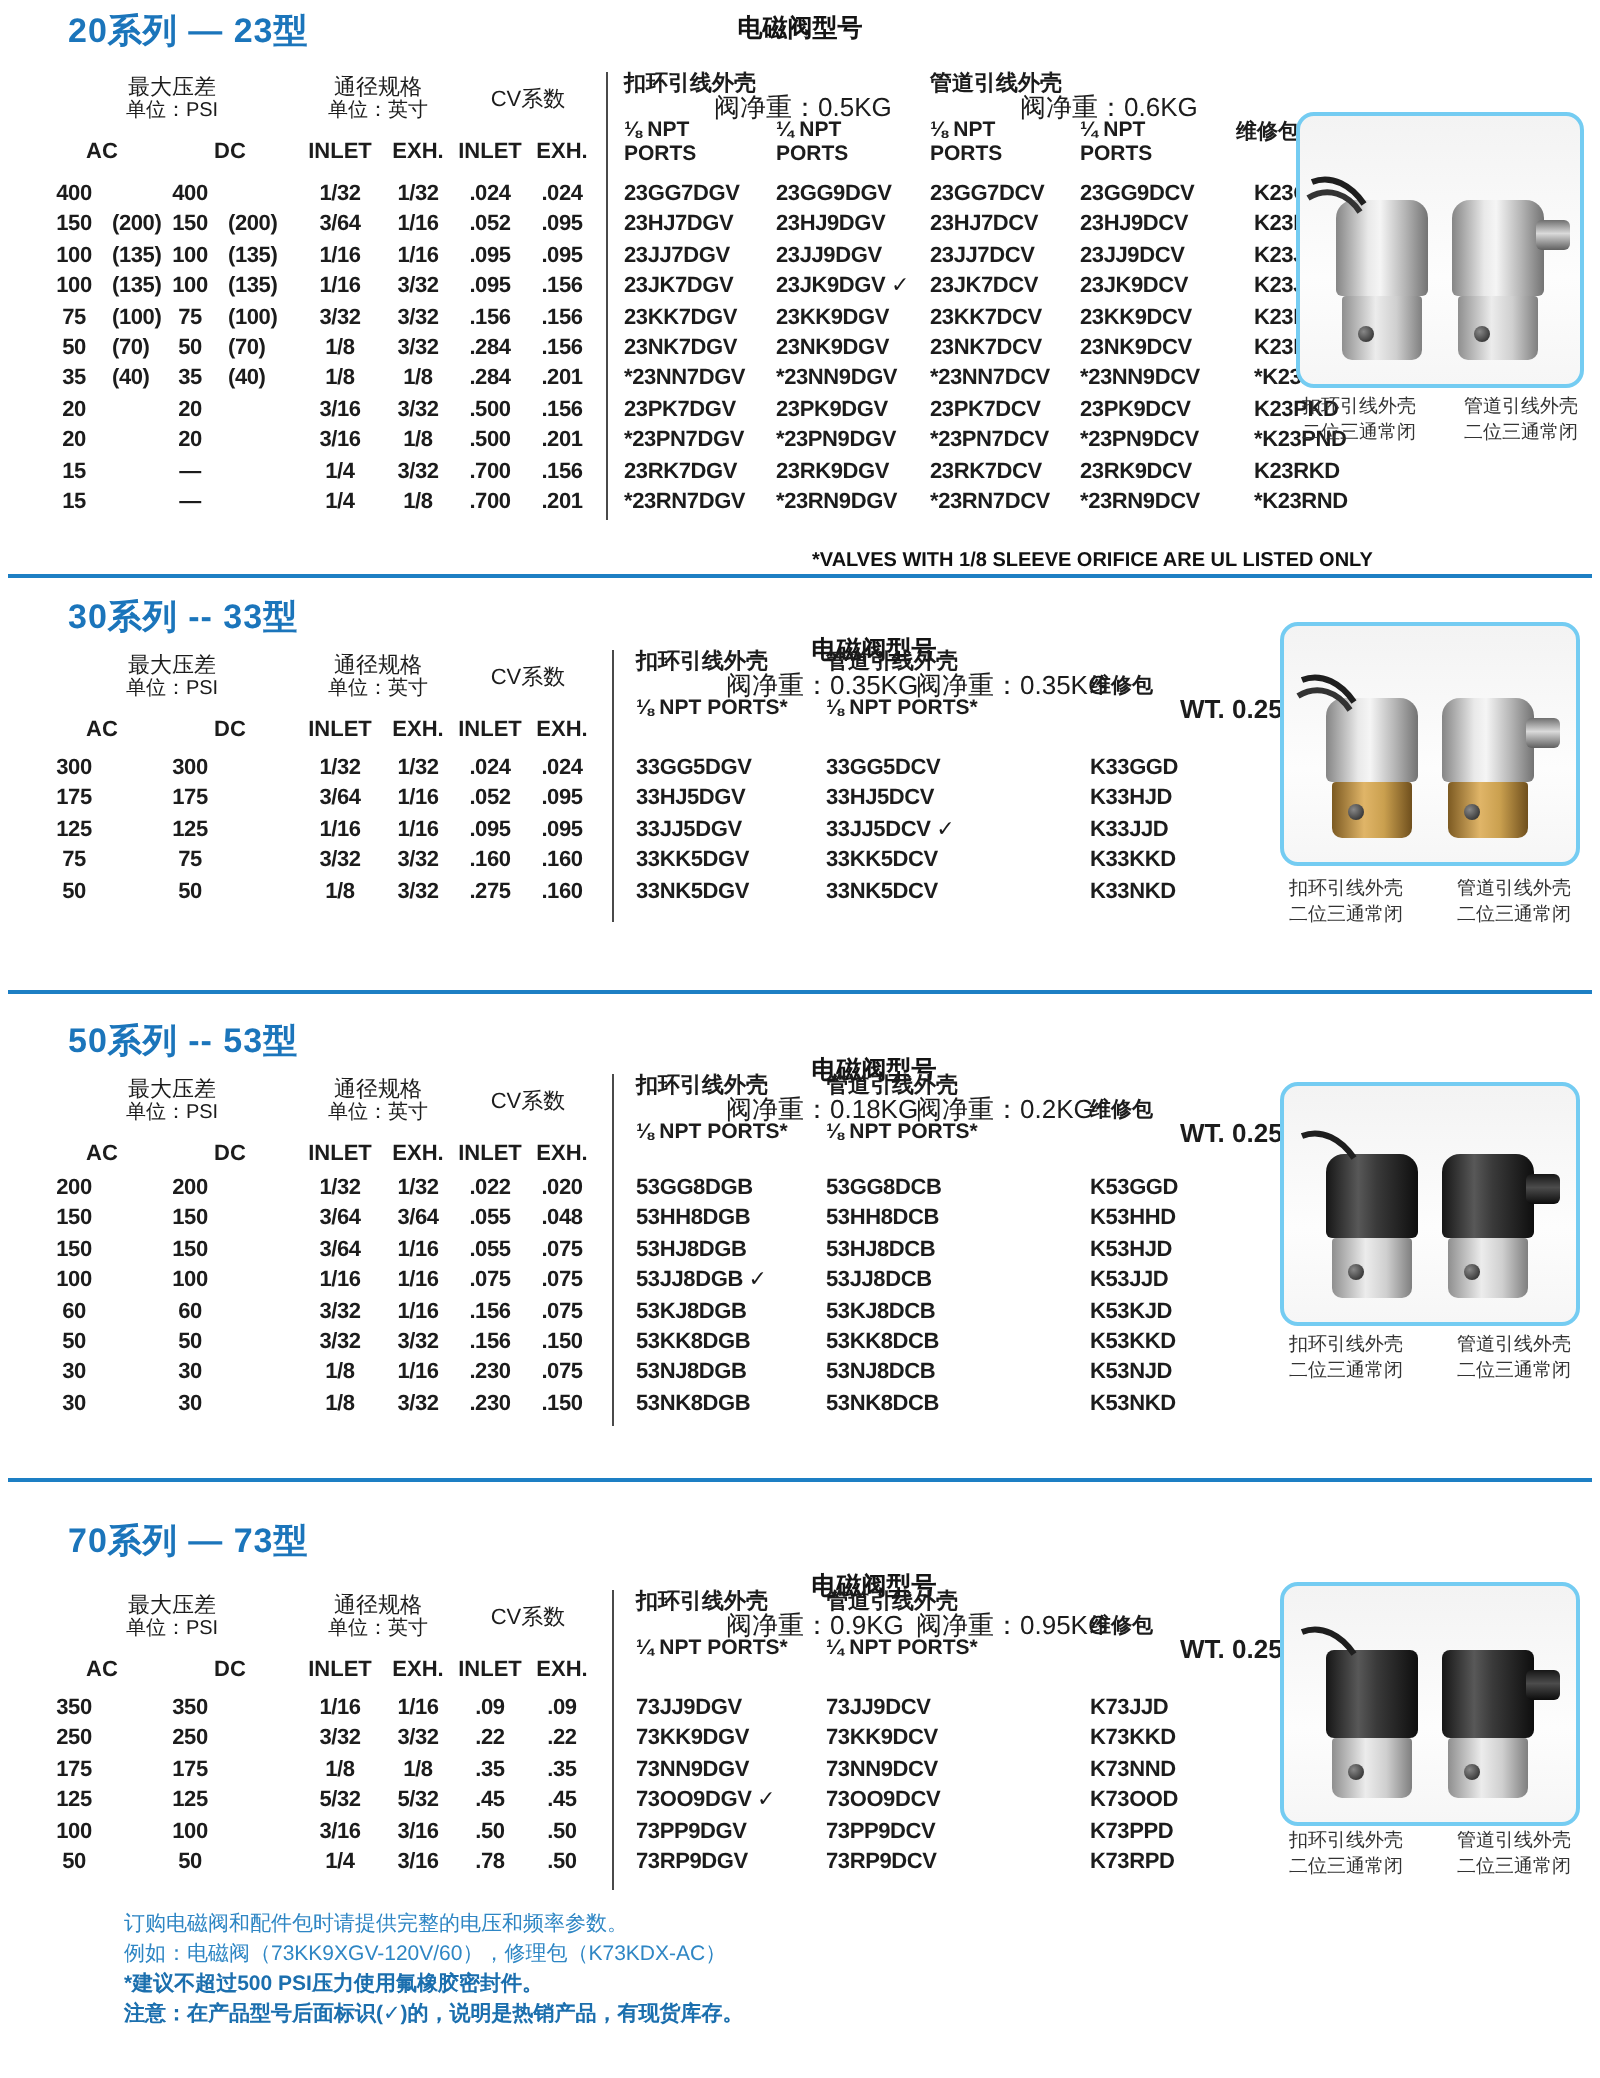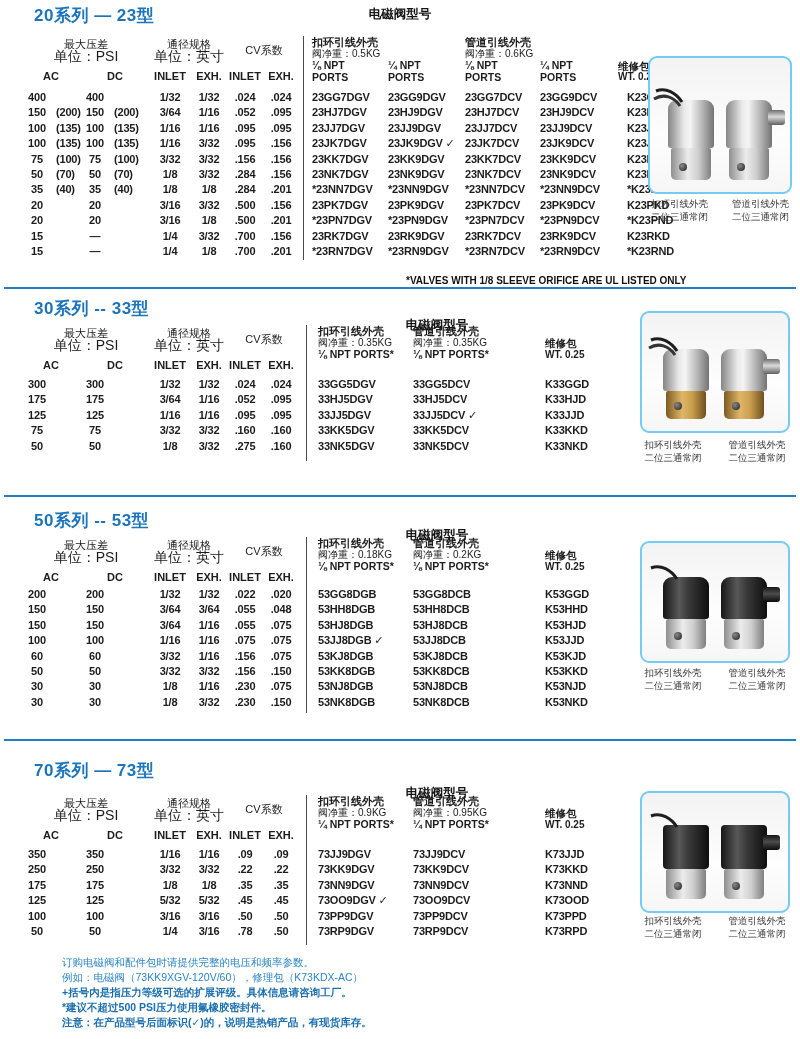--- a/index.html
+++ b/index.html
@@ -6,24 +6,24 @@
   body{width:800px;height:1039px;background:#ffffff;position:relative;
        font-family:"Liberation Sans","DejaVu Sans",sans-serif;color:#1c1c1c;overflow:hidden;}
   .sec{position:absolute;left:0;width:800px;}
   #sec1{top:0;height:289px;} #sec2{top:291px;height:206px;}
   #sec3{top:499px;height:242px;} #sec4{top:743px;height:296px;}
   .rule{position:absolute;left:4px;right:4px;bottom:0;height:2px;background:#1d7fc4;}
   .sec-title{position:absolute;left:34px;font-size:17px;font-weight:bold;color:#1b75bb;letter-spacing:.5px;white-space:nowrap;}
   .model-hdr{position:absolute;width:240px;text-align:center;font-size:12.5px;font-weight:bold;color:#141414;}
   .hgroup{position:absolute;text-align:center;}
   .hgroup .t{font-size:11px;font-weight:normal;line-height:12px;}
-  .hgroup .u{font-size:14px;line-height:12px;}
+  .hgroup .u{font-size:10px;line-height:12px;}
   .hcell{position:absolute;font-size:11px;font-weight:bold;text-align:center;line-height:13px;}
   .blocktitle{position:absolute;font-size:11px;font-weight:bold;line-height:12px;white-space:nowrap;}
-  .blocksub{position:absolute;font-size:10px;line-height:12px;white-space:nowrap;}
+  .blocksub{position:absolute;font-size:13px;line-height:12px;white-space:nowrap;margin-left:45px;}
   .plabel{position:absolute;font-size:10.5px;font-weight:bold;white-space:pre-line;line-height:11.5px;}
   .vline{position:absolute;width:1px;background:#4a4a4a;}
   .rows{position:absolute;left:22px;display:grid;}
   .grid1{grid-template-columns:58px 70px 40px 38px 34px 38px 88px 77px 75px 78px 60px;}
   .grid2{grid-template-columns:58px 70px 40px 38px 34px 38px 101px 130px 80px;}
   .trow{display:contents;}
   .cell{height:15.4px;line-height:15.4px;font-size:11px;font-weight:bold;white-space:nowrap;letter-spacing:-.2px;}
   .cell .num{display:inline-block;width:30px;text-align:center;}
   .cell .par{padding-left:4px;}
   .grid1 .cell:nth-child(n+3):nth-child(-n+6),
@@ -353,17 +353,16 @@
       </div>
     <div class="cap">
         <div>管道引线外壳</div>
         <div>二位三通常闭</div>
       </div>
   </div>
 
   <div class="fnotes" style="left:62px;top:212px">
       <div class="fline">订购电磁阀和配件包时请提供完整的电压和频率参数。</div>
       <div class="fline">例如：电磁阀（73KK9XGV-120V/60），修理包（K73KDX-AC）</div>
-      <div class="fline strong">+括号内是指压力等级可选的扩展评级。具体信息请咨询工厂。</div>
       <div class="fline strong">*建议不超过500 PSI压力使用氟橡胶密封件。</div>
       <div class="fline strong">注意：在产品型号后面标识(✓)的，说明是热销产品，有现货库存。</div>
     </div>
 </div>
 
 </body></html>

